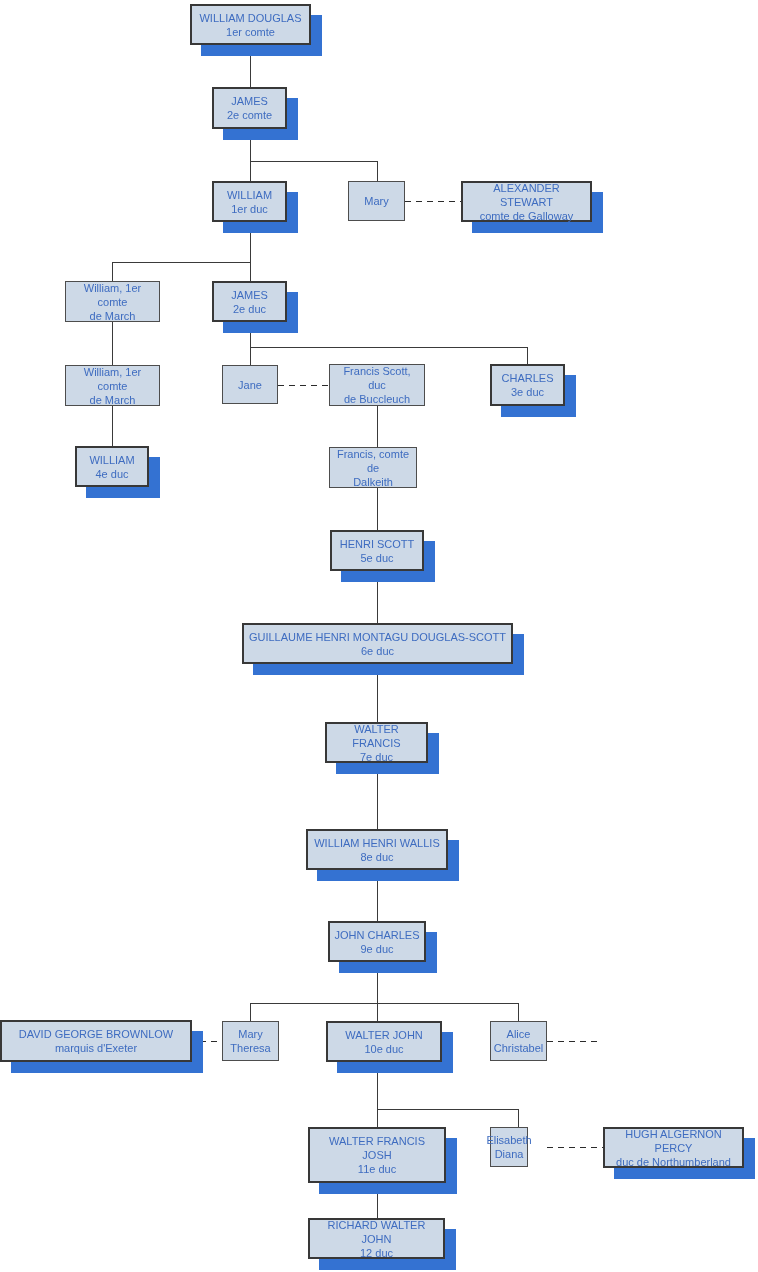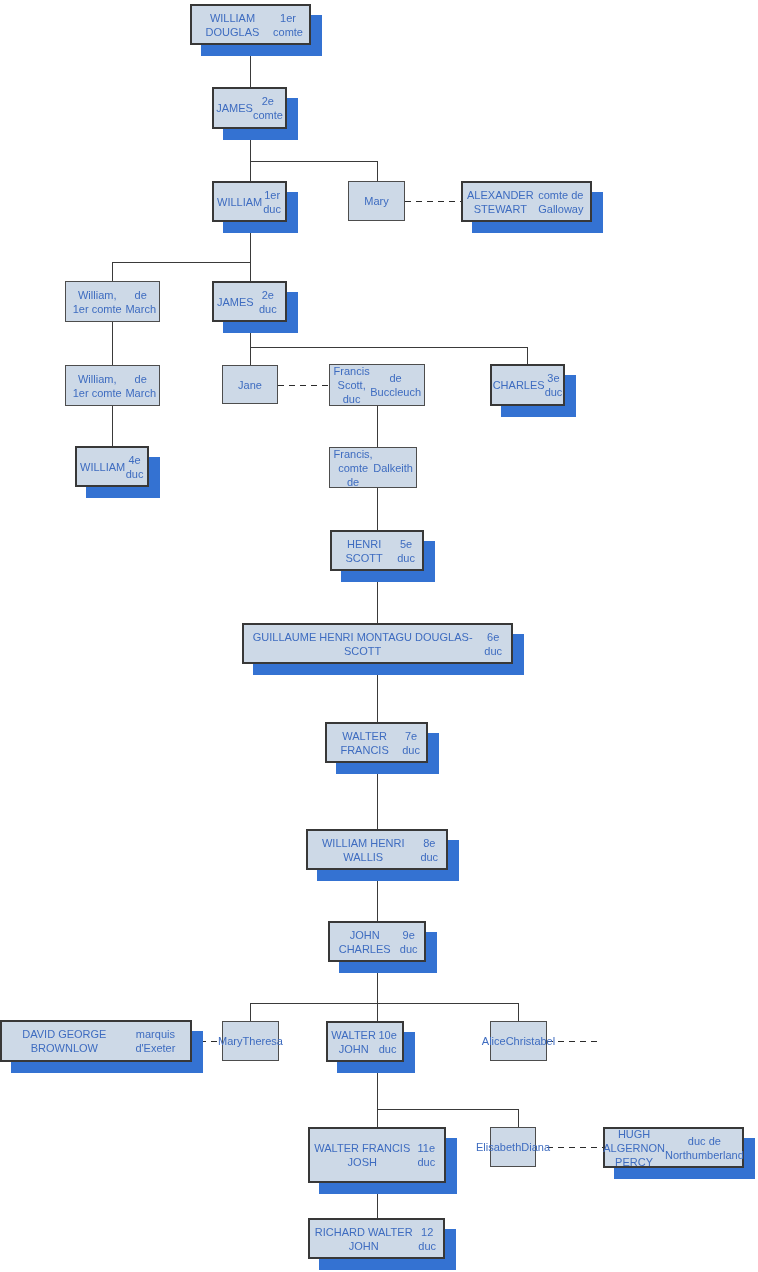--- a/index.html
+++ b/index.html
@@ -17,21 +17,21 @@
   }
   .node {
     position: absolute;
     box-sizing: border-box;
     background: #cdd9e7;
     border: 1px solid #4d4d4d;
     color: #3e6cc0;
     font-size: 11px;
     line-height: 14px;
     display: flex;
-    flex-direction: row;
+    flex-direction: column;
     align-items: center;
     justify-content: center;
     text-align: center;
     padding: 2px 3px;
     z-index: 2;
   }
   .node.major {
     border: 2px solid #383838;
     box-shadow: 11px 11px 0 0 #3472d2;
   }
@@ -178,37 +178,37 @@
   <div class="node major" style="left:0px;top:1020px;width:192px;height:42px">
     <span>DAVID GEORGE BROWNLOW</span>
     <span>marquis d'Exeter</span>
   </div>
 
   <div class="node" style="left:222px;top:1021px;width:57px;height:40px">
     <span>Mary</span>
     <span>Theresa</span>
   </div>
 
-  <div class="node major" style="left:326px;top:1021px;width:78px;height:41px">
+  <div class="node major" style="left:326px;top:1021px;width:116px;height:41px">
     <span>WALTER JOHN</span>
     <span>10e duc</span>
   </div>
 
   <div class="node" style="left:490px;top:1021px;width:57px;height:40px">
     <span>Alice</span>
     <span>Christabel</span>
   </div>
 
 
   <div class="node major" style="left:308px;top:1127px;width:138px;height:56px">
     <span>WALTER FRANCIS JOSH</span>
     <span>11e duc</span>
   </div>
 
-  <div class="node" style="left:490px;top:1127px;width:46px;height:40px">
+  <div class="node" style="left:490px;top:1127px;width:38px;height:40px">
     <span>Elisabeth</span>
     <span>Diana</span>
   </div>
 
   <div class="node major" style="left:603px;top:1127px;width:141px;height:41px">
     <span>HUGH ALGERNON PERCY</span>
     <span>duc de Northumberland</span>
   </div>
 
   <div class="node major" style="left:308px;top:1218px;width:137px;height:41px">

